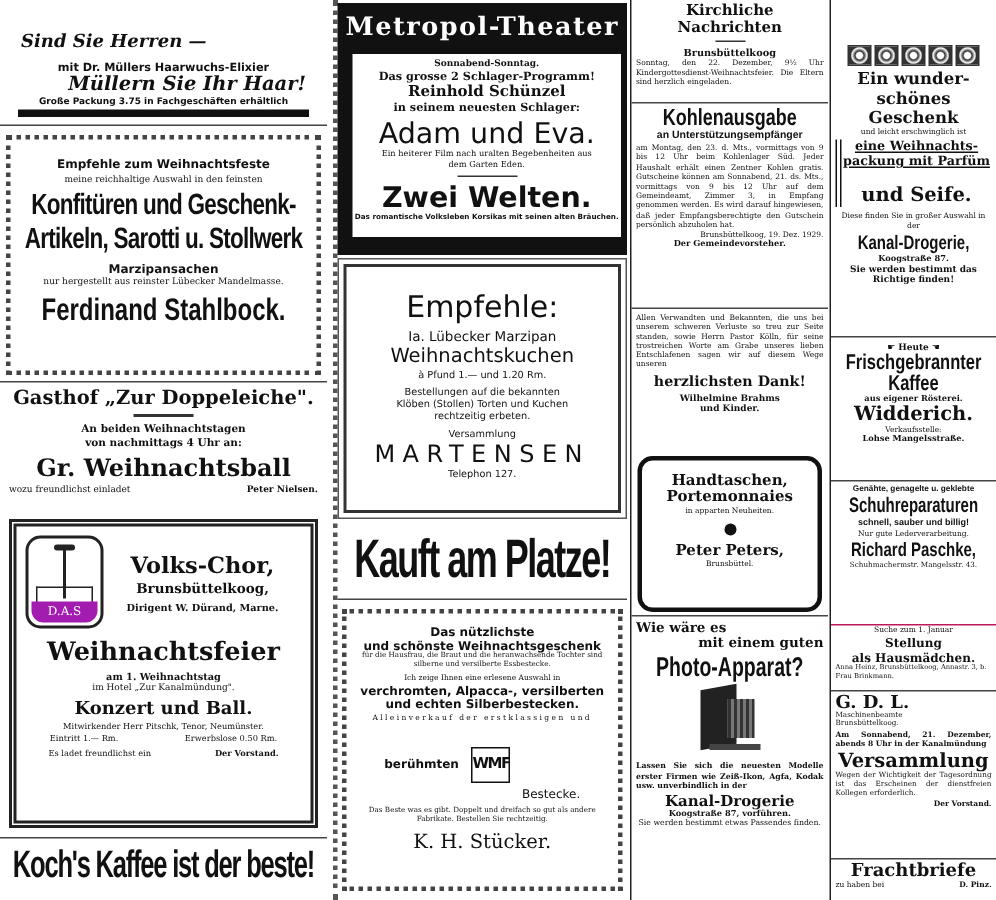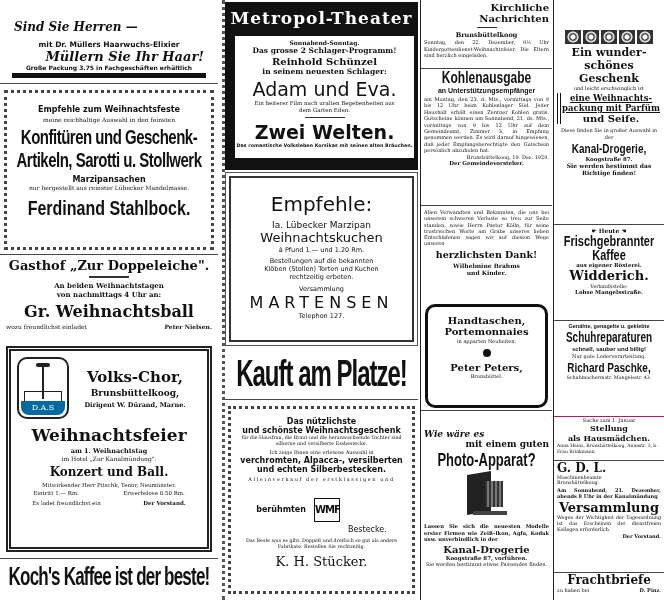--- a/index.html
+++ b/index.html
@@ -49,21 +49,21 @@
       <span style="font-weight:bold;">Peter Nielsen.</span>
     </div>
   </div>
 
   <div class="ad" style="top:346px;height:206px;border:5px double #222;margin:0 6px;">
     <div style="display:flex;align-items:center;padding:6px 6px 0;">
       <div style="width:52px;height:62px;border:2px solid #222;border-radius:10px;position:relative;background:#fff;flex:none;">
         <div style="position:absolute;left:23px;top:6px;width:2px;height:34px;background:#222;"></div>
         <div style="position:absolute;left:17px;top:4px;width:14px;height:4px;background:#222;border-radius:2px;"></div>
         <div style="position:absolute;left:5px;top:32px;width:38px;height:12px;border:1px solid #222;border-bottom:none;"></div>
-        <div style="position:absolute;left:2px;right:2px;bottom:2px;height:14px;background:#0369a1;color:#fff;font-size:8px;line-height:14px;border-radius:0 0 8px 8px;">D.A.S</div>
+        <div style="position:absolute;left:2px;right:2px;bottom:2px;height:14px;background:#a21caf;color:#fff;font-size:8px;line-height:14px;border-radius:0 0 8px 8px;">D.A.S</div>
       </div>
       <div style="flex:1;text-align:center;">
         <div class="frak" style="font-size:15px;">Volks-Chor,</div>
         <div class="frak" style="font-size:9px;margin-top:2px;">Brunsbüttelkoog,</div>
         <div class="frak" style="font-size:6.5px;margin-top:3px;">Dirigent W. Dürand, Marne.</div>
       </div>
     </div>
     <div class="frak" style="font-size:17px;margin-top:6px;">Weihnachtsfeier</div>
     <div class="frak" style="font-size:6.5px;margin-top:2px;">am 1. Weihnachtstag</div>
     <div style="font-size:6px;">im Hotel „Zur Kanalmündung".</div>
@@ -132,21 +132,21 @@
       <span style="font-family:'DejaVu Sans',sans-serif;font-weight:normal;font-size:8px;margin-top:40px;">Bestecke.</span>
     </div>
     <div style="font-size:4.8px;line-height:6px;padding:0 4px;margin-top:4px;">Das Beste was es gibt. Doppelt und dreifach so gut als andere Fabrikate. Bestellen Sie rechtzeitig.</div>
     <div style="font-size:13px;margin-top:4px;">K. H. Stücker.</div>
   </div>
 </div>
 
 <div class="col c3">
 
   <div class="ad" style="top:2px;height:66px;padding:0 3px;">
-    <div class="frak" style="font-size:10px;text-align:right;">Kirchliche Nachrichten</div>
+    <div class="frak" style="font-size:10px;">Kirchliche Nachrichten</div>
     <div style="width:20px;border-top:1px solid #333;margin:3px auto;"></div>
     <div class="frak" style="font-size:6.5px;">Brunsbüttelkoog</div>
     <div class="justify" style="font-size:5px;line-height:6.5px;">Sonntag, den 22. Dezember, 9½ Uhr Kindergottesdienst-Weihnachtsfeier. Die Eltern sind herzlich eingeladen.</div>
   </div>
 
   <div class="ad" style="top:68px;height:136px;padding:0 3px;border-top:1px solid #444;">
     <div style="font-family:'Liberation Sans',sans-serif;font-weight:bold;font-size:12px;transform:scaleY(1.3);margin-top:2px;">Kohlenausgabe</div>
     <div style="font-family:'Liberation Sans',sans-serif;font-weight:bold;font-size:7px;margin-top:2px;">an Unterstützungsempfänger</div>
     <div class="justify" style="font-size:5px;line-height:6.4px;margin-top:2px;">am Montag, den 23. d. Mts., vormittags von 9 bis 12 Uhr beim Kohlenlager Süd. Jeder Haushalt erhält einen Zentner Kohlen gratis. Gutscheine können am Sonnabend, 21. ds. Mts., vormittags von 9 bis 12 Uhr auf dem Gemeindeamt, Zimmer 3, in Empfang genommen werden. Es wird darauf hingewiesen, daß jeder Empfangsberechtigte den Gutschein persönlich abzuholen hat.</div>
     <div style="font-size:5px;text-align:right;">Brunsbüttelkoog, 19. Dez. 1929.</div>
@@ -163,21 +163,21 @@
   <div class="ad" style="top:304px;height:104px;border:3px solid #111;border-radius:10px;margin:0 4px;">
     <div class="frak" style="font-size:10px;margin-top:8px;">Handtaschen,</div>
     <div class="frak" style="font-size:10px;">Portemonnaies</div>
     <div style="font-size:5px;margin-top:1px;">in apparten Neuheiten.</div>
     <div style="width:8px;height:8px;border-radius:50%;background:#111;margin:5px auto;"></div>
     <div class="frak" style="font-size:10px;">Peter Peters,</div>
     <div style="font-size:5px;">Brunsbüttel.</div>
   </div>
 
   <div class="ad" style="top:410px;height:188px;padding:0 3px;border-top:1px solid #444;">
-    <div class="frak" style="font-size:9px;text-align:left;margin-top:18px;font-style:italic;">Wie wäre es</div>
+    <div class="frak" style="font-size:9px;text-align:left;margin-top:3px;">Wie wäre es</div>
     <div class="frak" style="font-size:9px;text-align:right;">mit einem guten</div>
     <div style="font-family:'Liberation Sans',sans-serif;font-weight:bold;font-size:13px;transform:scaleY(1.4);margin-top:3px;">Photo-Apparat?</div>
     <div style="position:relative;width:40px;height:46px;margin:6px auto 4px;">
       <div style="position:absolute;left:0;top:0;width:24px;height:40px;background:#222;transform:skewY(-10deg);"></div>
       <div style="position:absolute;left:18px;top:8px;width:18px;height:26px;background:repeating-linear-gradient(90deg,#333 0 2px,#777 2px 4px);"></div>
       <div style="position:absolute;left:6px;top:38px;width:34px;height:4px;background:#444;"></div>
     </div>
     <div class="justify" style="font-size:5.2px;line-height:6.5px;font-weight:bold;">Lassen Sie sich die neuesten Modelle erster Firmen wie Zeiß-Ikon, Agfa, Kodak usw. unverbindlich in der</div>
     <div class="frak" style="font-size:10px;margin-top:1px;">Kanal-Drogerie</div>
     <div style="font-size:5.5px;font-weight:bold;">Koogstraße 87, vorführen.</div>
@@ -194,21 +194,21 @@
       <span style="width:16px;height:14px;background:radial-gradient(circle,#fff 2px,#333 3px,#fff 5px,#333 6px);border:1px solid #333;display:inline-block;"></span>
       <span style="width:16px;height:14px;background:radial-gradient(circle,#fff 2px,#333 3px,#fff 5px,#333 6px);border:1px solid #333;display:inline-block;"></span>
       <span style="width:16px;height:14px;background:radial-gradient(circle,#fff 2px,#333 3px,#fff 5px,#333 6px);border:1px solid #333;display:inline-block;"></span>
     </div>
     <div class="frak" style="font-size:11px;margin-top:2px;">Ein wunder-</div>
     <div class="frak" style="font-size:11px;">schönes Geschenk</div>
     <div style="font-size:5px;">und leicht erschwinglich ist</div>
     <div style="border-left:4px double #111;margin-top:2px;">
       <div class="frak" style="font-size:8.5px;text-decoration:underline;">eine Weihnachts-</div>
       <div class="frak" style="font-size:8.5px;text-decoration:underline;">packung mit Parfüm</div>
-      <div class="frak" style="font-size:10px;">und Seife.</div>
+      <div class="frak" style="font-size:13px;margin-top:10px;">und Seife.</div>
     </div>
     <div style="font-size:5px;line-height:6.5px;margin-top:3px;">Diese finden Sie in großer Auswahl in der</div>
     <div style="font-family:'Liberation Sans',sans-serif;font-weight:bold;font-size:10px;transform:scaleY(1.3);margin-top:3px;">Kanal-Drogerie,</div>
     <div class="frak" style="font-size:5.5px;margin-top:2px;">Koogstraße 87.</div>
     <div class="frak" style="font-size:6px;line-height:7px;">Sie werden bestimmt das Richtige finden!</div>
   </div>
 
   <div class="ad" style="top:224px;height:94px;padding:0 3px;border-top:1px solid #444;">
     <div style="font-size:6px;margin-top:2px;">
       <span>☛ </span>

